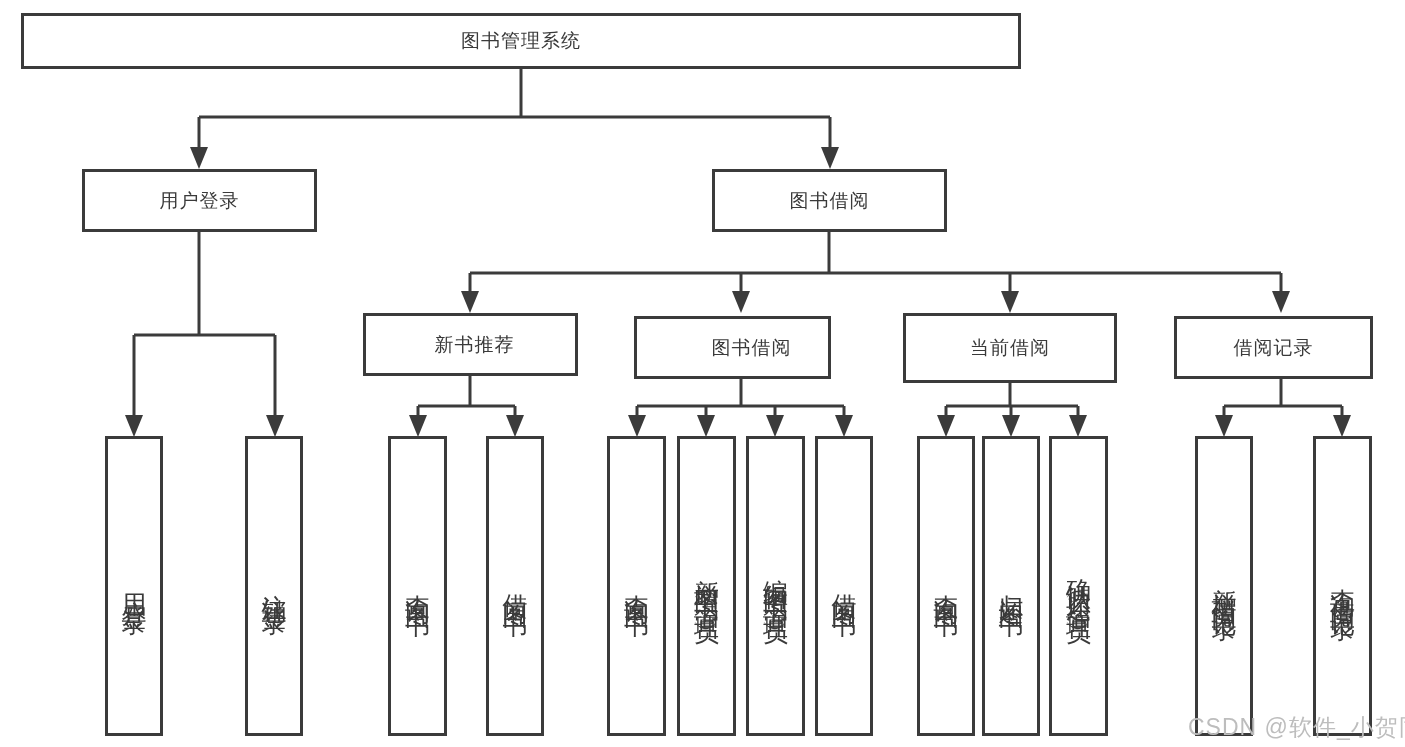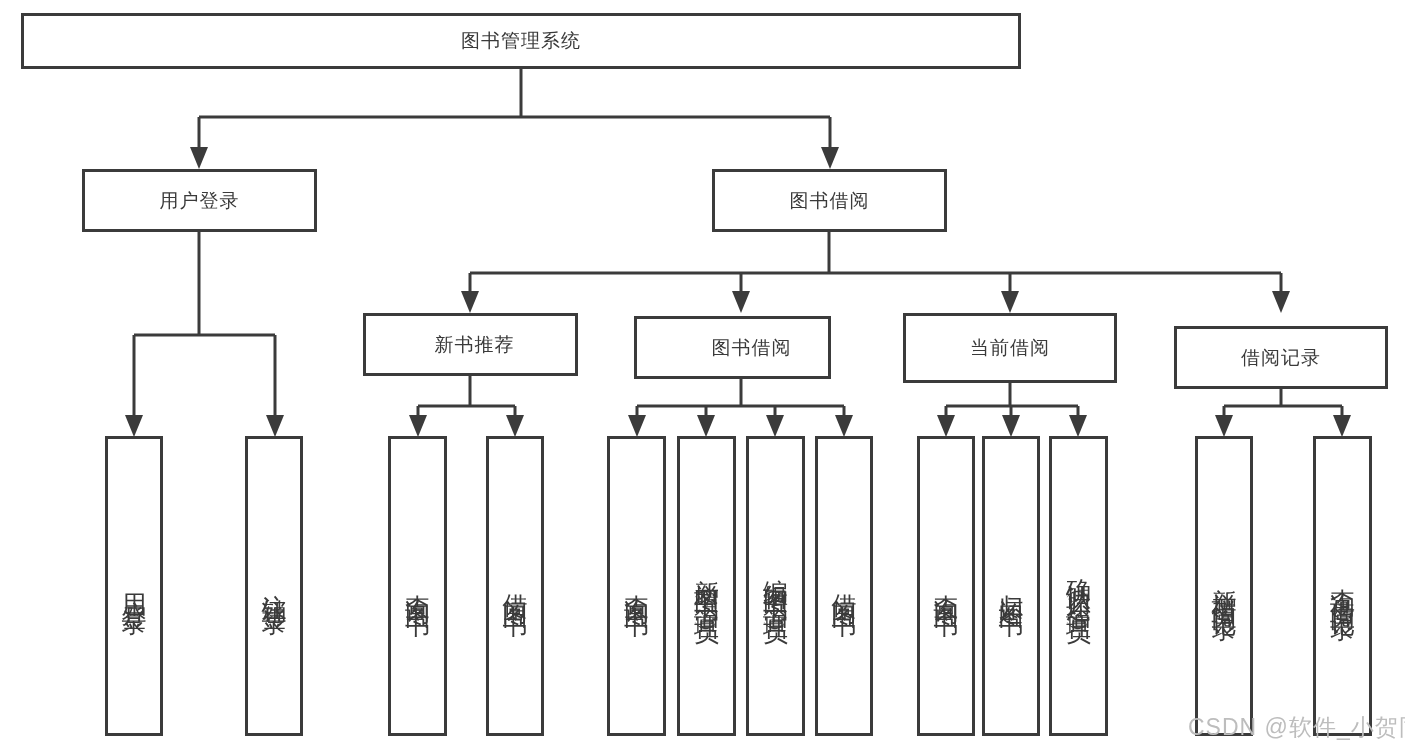--- a/index.html
+++ b/index.html
@@ -133,21 +133,21 @@
 
   <div class="node" style="left:363px;top:313px;width:215px;height:63px;padding-left:8px;">
     <span class="hlabel">新书推荐</span>
   </div>
   <div class="node" style="left:634px;top:316px;width:197px;height:63px;padding-left:38px;">
     <span class="hlabel">图书借阅</span>
   </div>
   <div class="node" style="left:903px;top:313px;width:214px;height:70px;">
     <span class="hlabel">当前借阅</span>
   </div>
-  <div class="node" style="left:1174px;top:326px;width:214px;height:63px;">
+  <div class="node" style="left:1174px;top:316px;width:199px;height:63px;">
     <span class="hlabel">借阅记录</span>
   </div>
 
   <div class="node leaf" style="left:105px;width:58px;">
     <span class="vlabel">用户登录</span>
   </div>
   <div class="node leaf" style="left:245px;width:58px;">
     <span class="vlabel">注销登录</span>
   </div>
 

